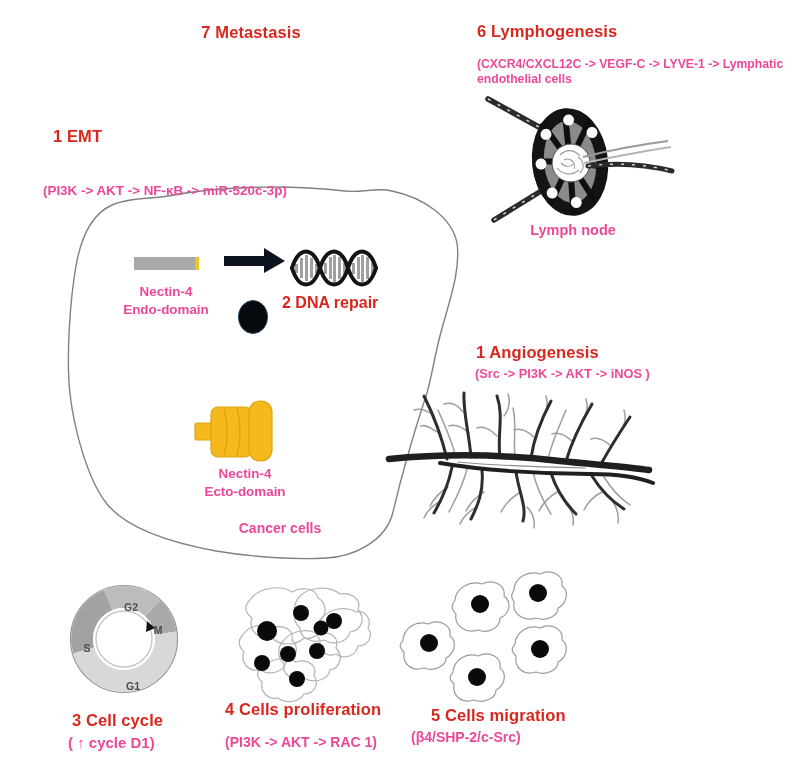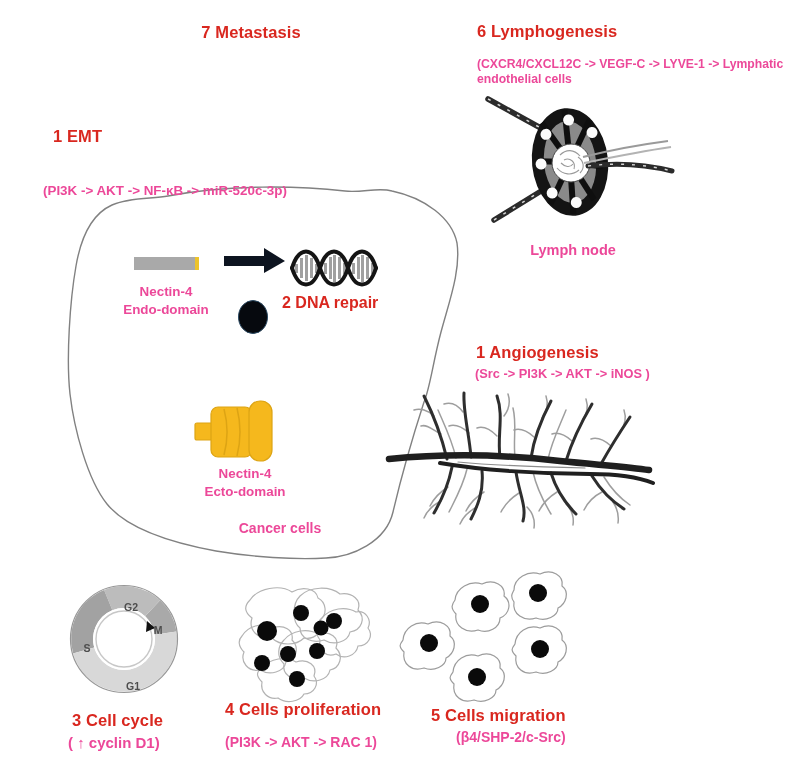--- a/index.html
+++ b/index.html
@@ -225,21 +225,21 @@
         <circle cx="540" cy="649" r="9"></circle>
       </g>
     </g>
   </svg>
 
   <div class="lbl red t17 ctr" style="left:189px;top:23px;width:124px;">7 Metastasis</div>
 
   <div class="lbl red t17" style="left:477px;top:22px;">6 Lymphogenesis</div>
   <div class="lbl t12" style="left:477px;top:57px;">(CXCR4/CXCL12C -&gt; VEGF-C -&gt; LYVE-1 -&gt; Lymphatic</div>
   <div class="lbl t12" style="left:477px;top:72px;">endothelial cells</div>
-  <div class="lbl t145 ctr" style="left:513px;top:222px;width:120px;margin-top:20px;">Lymph node</div>
+  <div class="lbl t145 ctr" style="left:513px;top:222px;width:120px;">Lymph node</div>
 
   <div class="lbl red t17" style="left:53px;top:127px;">1 EMT</div>
   <div class="lbl t135" style="left:43px;top:150px;margin-top:33px;">(PI3K -&gt; AKT -&gt; NF-κB -&gt; miR-520c-3p)</div>
 
   <div class="lbl t135 ctr two-line" style="left:106px;top:283px;width:120px;">
     <div>Nectin-4</div>
     <div>Endo-domain</div>
   </div>
 
   <div class="lbl red t16" style="left:282px;top:294px;">2 DNA repair</div>
@@ -248,21 +248,21 @@
     <div>Nectin-4</div>
     <div>Ecto-domain</div>
   </div>
 
   <div class="lbl t14 ctr" style="left:230px;top:520px;width:100px;">Cancer cells</div>
 
   <div class="lbl red t17" style="left:476px;top:343px;">1 Angiogenesis</div>
   <div class="lbl t13" style="left:475px;top:366px;">(Src -&gt; PI3K -&gt; AKT -&gt; iNOS )</div>
 
   <div class="lbl red t17" style="left:72px;top:711px;">3 Cell cycle</div>
-  <div class="lbl t15" style="left:68px;top:734px;">( ↑ cyclin D1)</div>
+  <div class="lbl t15" style="left:68px;top:734px;">( ↑ cycle D1)</div>
 
   <div class="lbl red t17" style="left:225px;top:700px;">4 Cells proliferation</div>
   <div class="lbl t14" style="left:225px;top:734px;">(PI3K -&gt; AKT -&gt; RAC 1)</div>
 
   <div class="lbl red t17" style="left:431px;top:706px;">5 Cells migration</div>
-  <div class="lbl t14" style="left:456px;top:729px;text-align:right;">(β4/SHP-2/c-Src)</div>
+  <div class="lbl t14" style="left:411px;top:729px;text-align:right;">(β4/SHP-2/c-Src)</div>
 
 </div>
 
 </body></html>

